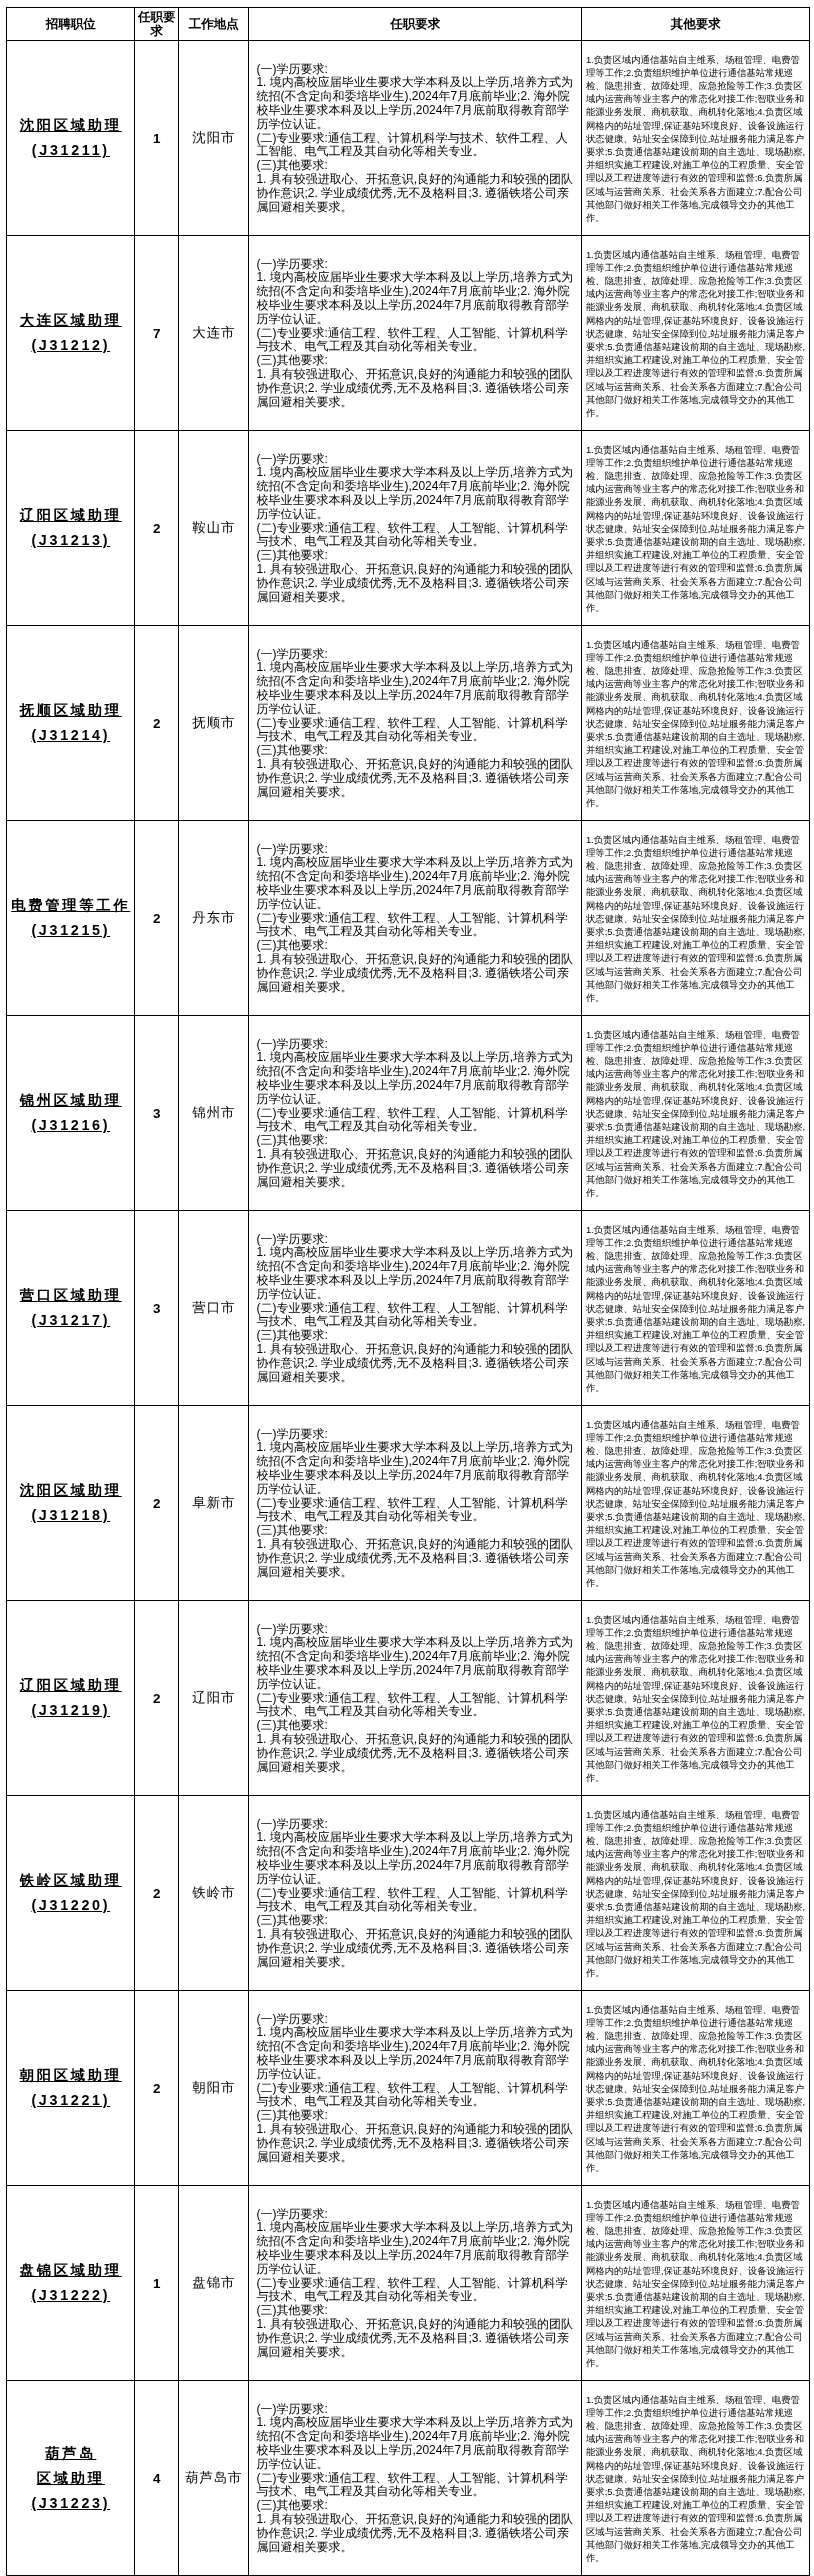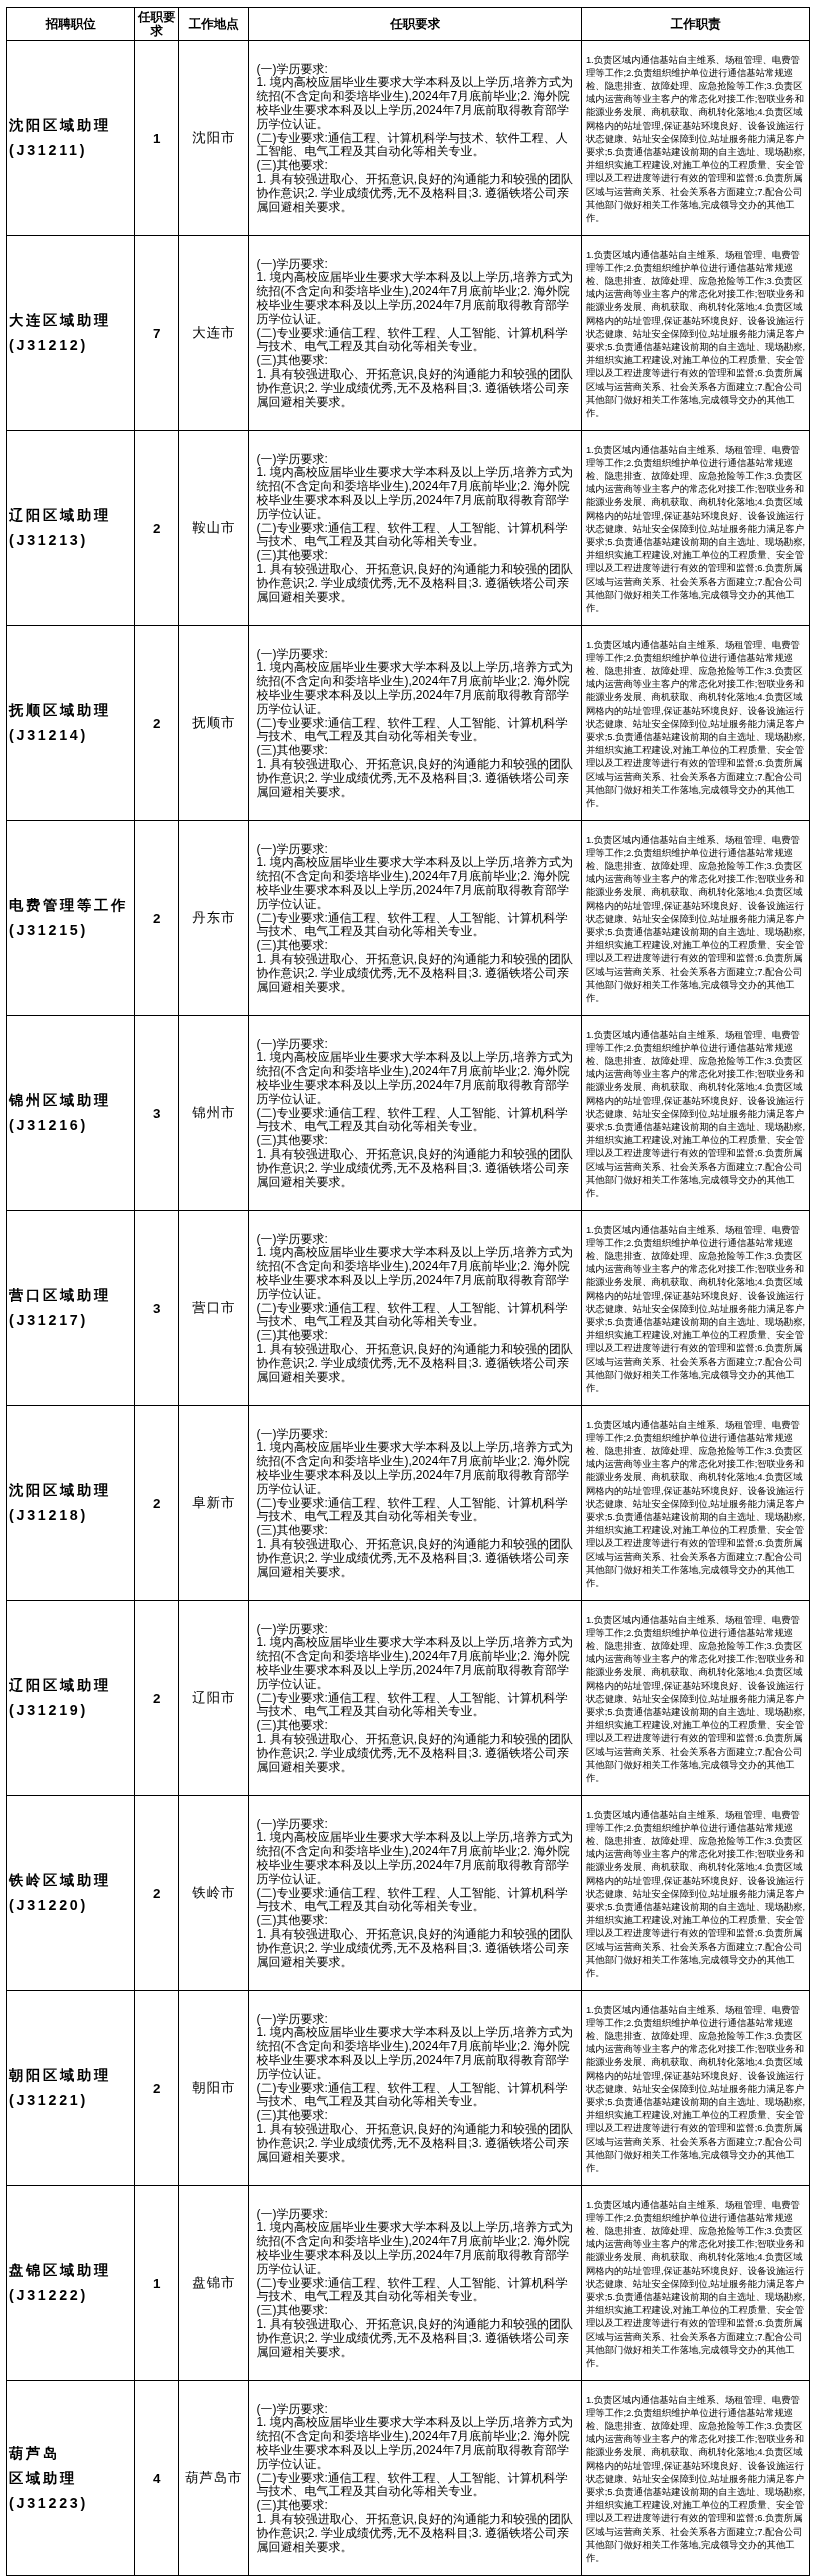--- a/index.html
+++ b/index.html
@@ -32,24 +32,26 @@
     font-weight: bold;
     height: 29px;
     text-align: center;
     padding: 1.8px;
     line-height: 1.15;
   }
   tr.data-row { height: 195px; }
   td.c-pos {
     font-weight: bold;
     font-size: 14.3px;
+    text-align: center;
     letter-spacing: 2.7px;
     line-height: 1.75;
     white-space: pre-line;
     padding: 1.8px;
+    text-decoration: underline;
   }
   td.c-num {
     font-weight: bold;
     font-size: 13.4px;
     text-align: center;
   }
   td.c-loc {
     font-weight: normal;
     font-size: 13.4px;
     text-align: center;
@@ -83,21 +85,21 @@
       <col style="width:70px">
       <col style="width:333px">
       <col style="width:228px">
     </colgroup>
     <thead>
       <tr>
         <th>招聘职位</th>
         <th>任职要求</th>
         <th>工作地点</th>
         <th>任职要求</th>
-        <th>工作职责</th>
+        <th>其他要求</th>
       </tr>
     </thead>
     <tbody id="table-body">
         <tr class="data-row">
     <td class="c-pos">沈阳区域助理
 (J31211)</td>
     <td class="c-num">1</td>
     <td class="c-loc">沈阳市</td>
     <td class="c-req">(一)学历要求:
 1. 境内高校应届毕业生要求大学本科及以上学历,培养方式为统招(不含定向和委培毕业生),2024年7月底前毕业;2. 海外院校毕业生要求本科及以上学历,2024年7月底前取得教育部学历学位认证。

